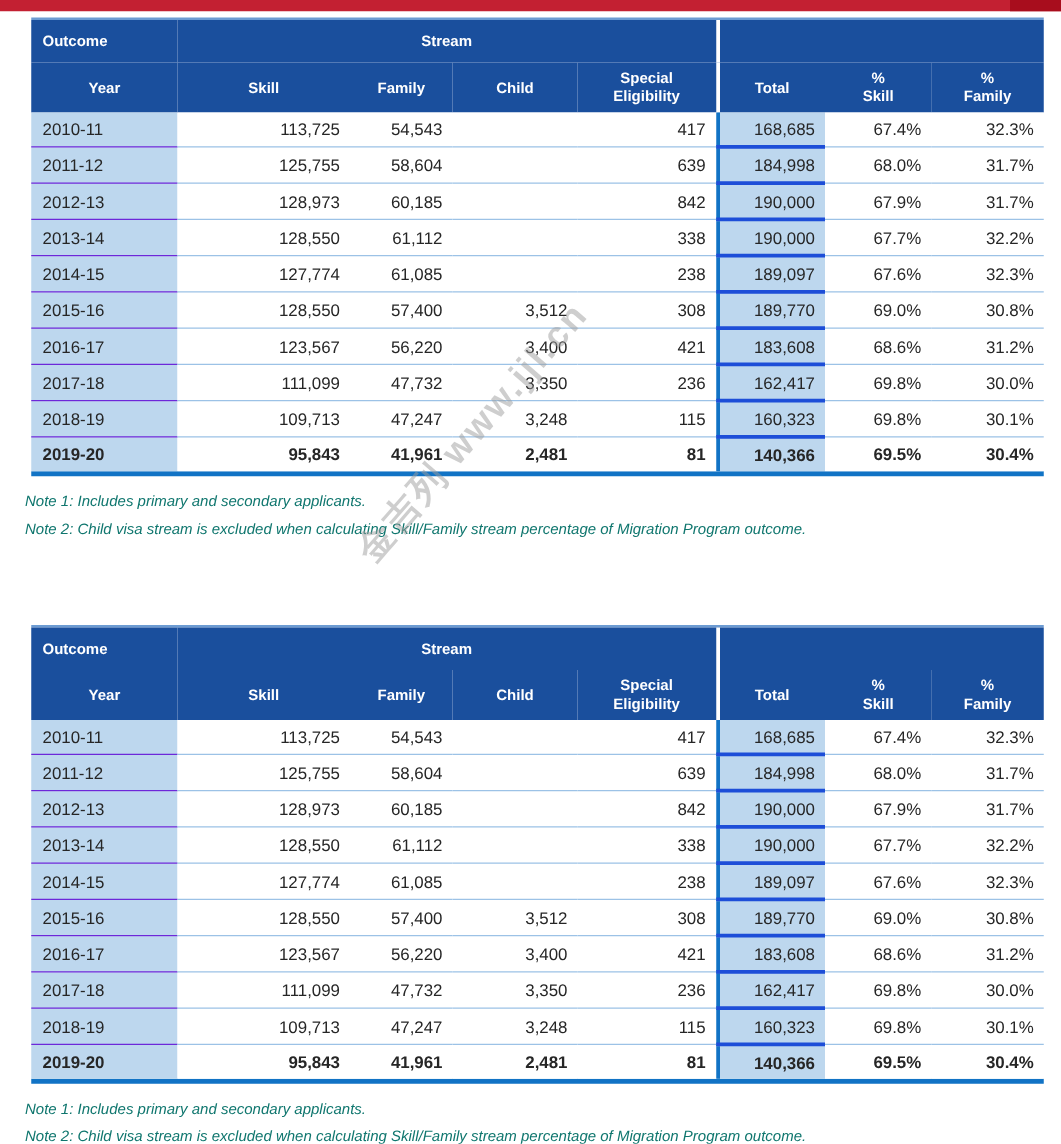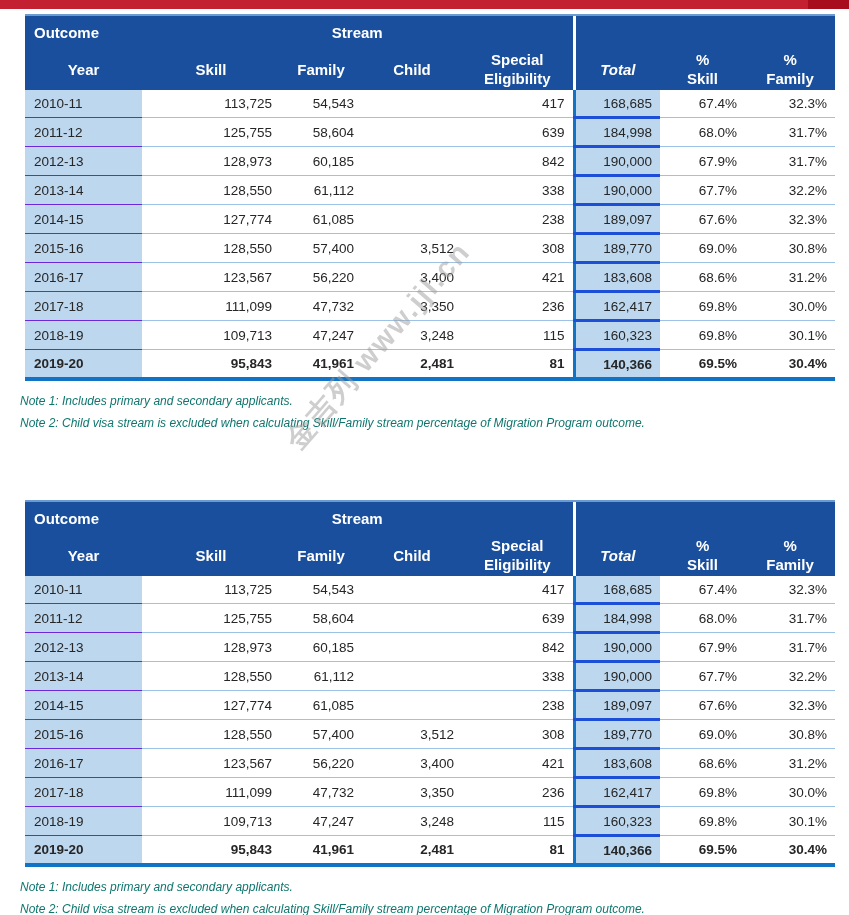--- a/index.html
+++ b/index.html
@@ -15,28 +15,28 @@
 
   
   .table-section { position:absolute; left:25px; width:810px; }
   #section-1 { top:14px; }
   #section-2 { top:500px; }
 
   .tbl-wrap { border-top:2px solid #6C9BD2; border-bottom:4px solid #1173C5; }
   table { border-collapse:collapse; table-layout:fixed; width:810px; }
 
   thead th {
-    background:#1A4F9D; color:#ffffff; font-weight:bold; font-size:15px;
+    background:#1A4F9D; color:#ffffff; font-weight:bold; font-size:12px;
     vertical-align:middle; text-align:center; white-space:pre-line; line-height:1.25;
     padding:0;
   }
   thead tr.hrow1 th { height:34px; }
   thead tr.hrow2 th { height:40px; }
   th.outcome { text-align:left; padding-left:9px; }
-  th.h-spacer, th.h-total { border-left:3px solid #ffffff;font-style:italic; }
+  th.h-spacer, th.h-total { border-left:3px solid #ffffff; }
 
   tbody td {
     height:26px; font-size:13.5px; color:#262626; background:#ffffff;
     border-bottom:1px solid #9CC2E6; text-align:right; padding:0 8px 0 0;
     vertical-align:middle; white-space:nowrap;
   }
   tbody td.c0 { background:#BDD7EE; text-align:left; padding-left:9px; border-bottom:1px solid #6d28d9; }
   tbody td.c5 { background:#BDD7EE; border-left:3px solid #1173C5; border-bottom:3px solid #1d4ed8; }
   tbody tr:last-child td { border-bottom:none;font-weight:bold; }
 

